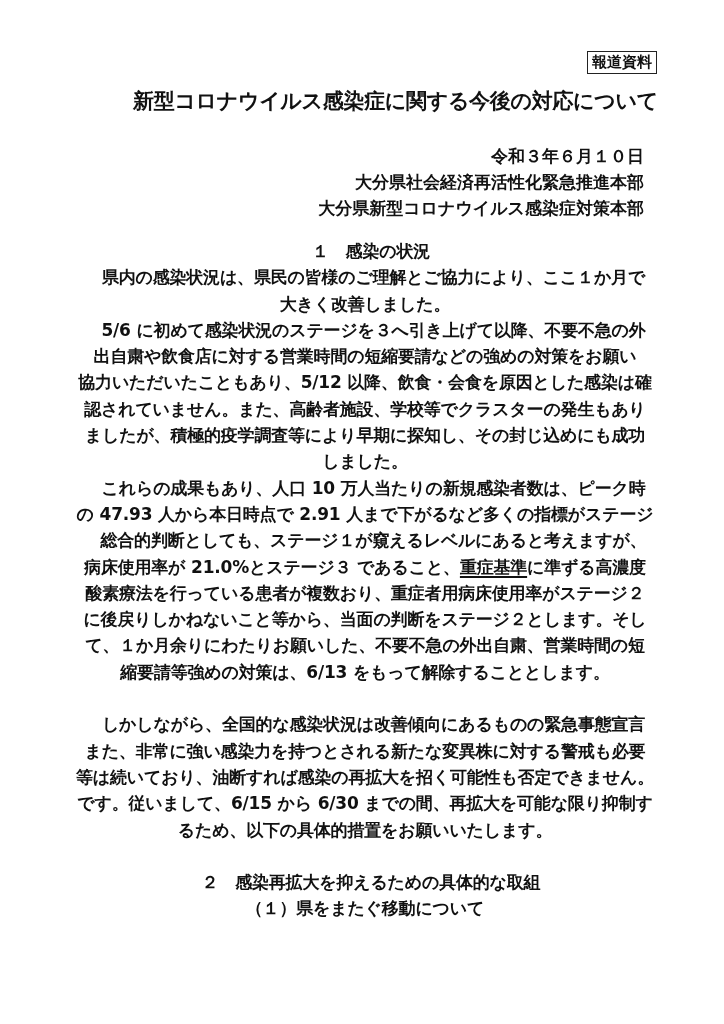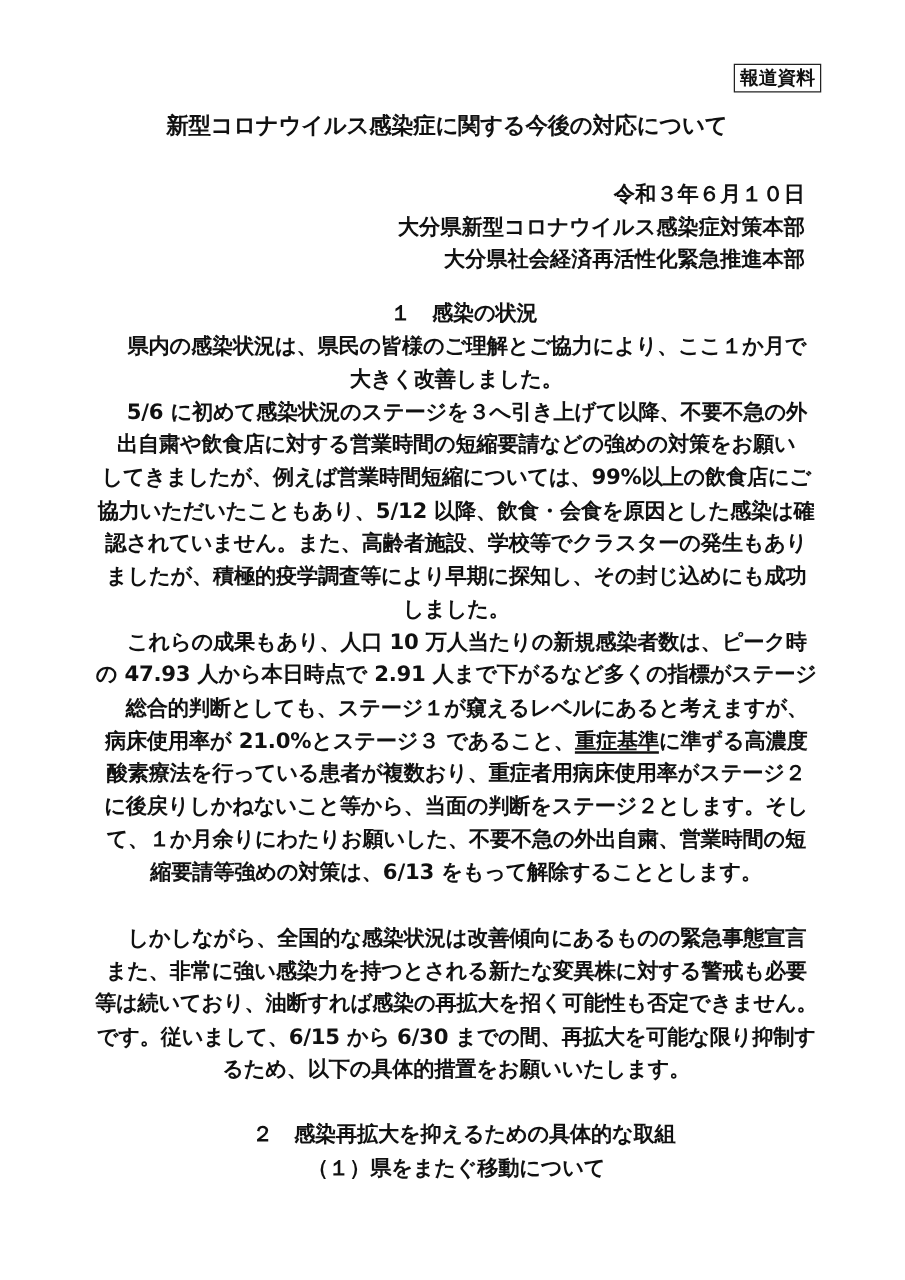--- a/index.html
+++ b/index.html
@@ -30,21 +30,21 @@
       font-size: 15px;
       line-height: 18px;
       font-weight: bold;
       letter-spacing: 0px;
       color: #111;
     }
     .doc-title {
       position: absolute;
       left: 133px;
       top: 89px;
-      font-size: 18px;
+      font-size: 21px;
       font-weight: bold;
       line-height: 24px;
       white-space: nowrap;
       letter-spacing: -0.3px;
     }
     .issuer {
       position: absolute;
       right: 80px;
       top: 143px;
       text-align: right;
@@ -81,37 +81,36 @@
 <body>
 
 <div class="page">
 
   <div class="press-badge">報道資料</div>
 
   <div class="doc-title">新型コロナウイルス感染症に関する今後の対応について</div>
 
   <div class="issuer">
     <div>令和３年６月１０日</div>
+    <div>大分県社会経済再活性化緊急推進本部</div>
     <div>大分県新型コロナウイルス感染症対策本部</div>
-    <div>大分県社会経済再活性化緊急推進本部</div>
   </div>
 
   <div class="body-text" style="top:238px;">
 
     <div class="line heading">１　感染の状況</div>
 
     <div>
       <div class="line indent">県内の感染状況は、県民の皆様のご理解とご協力により、ここ１か月で</div>
       <div class="line">大きく改善しました。</div>
     </div>
 
     <div>
       <div class="line indent">5/6 に初めて感染状況のステージを３へ引き上げて以降、不要不急の外</div>
       <div class="line">出自粛や飲食店に対する営業時間の短縮要請などの強めの対策をお願い</div>
-      <div class="line">してきましたが、例えば営業時間短縮については、99%以上の飲食店にご</div>
       <div class="line">協力いただいたこともあり、5/12 以降、飲食・会食を原因とした感染は確</div>
       <div class="line">認されていません。また、高齢者施設、学校等でクラスターの発生もあり</div>
       <div class="line">ましたが、積極的疫学調査等により早期に探知し、その封じ込めにも成功</div>
       <div class="line">しました。</div>
     </div>
 
     <div>
       <div class="line indent">これらの成果もあり、人口 10 万人当たりの新規感染者数は、ピーク時</div>
       <div class="line">の 47.93 人から本日時点で 2.91 人まで下がるなど多くの指標がステージ</div>
     </div>

